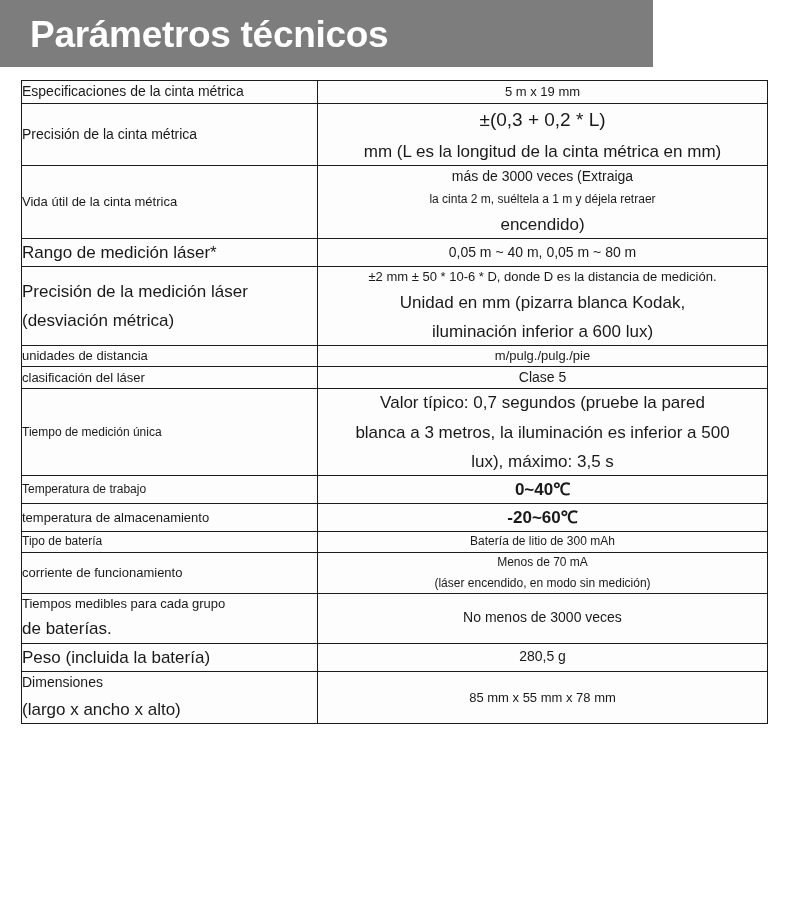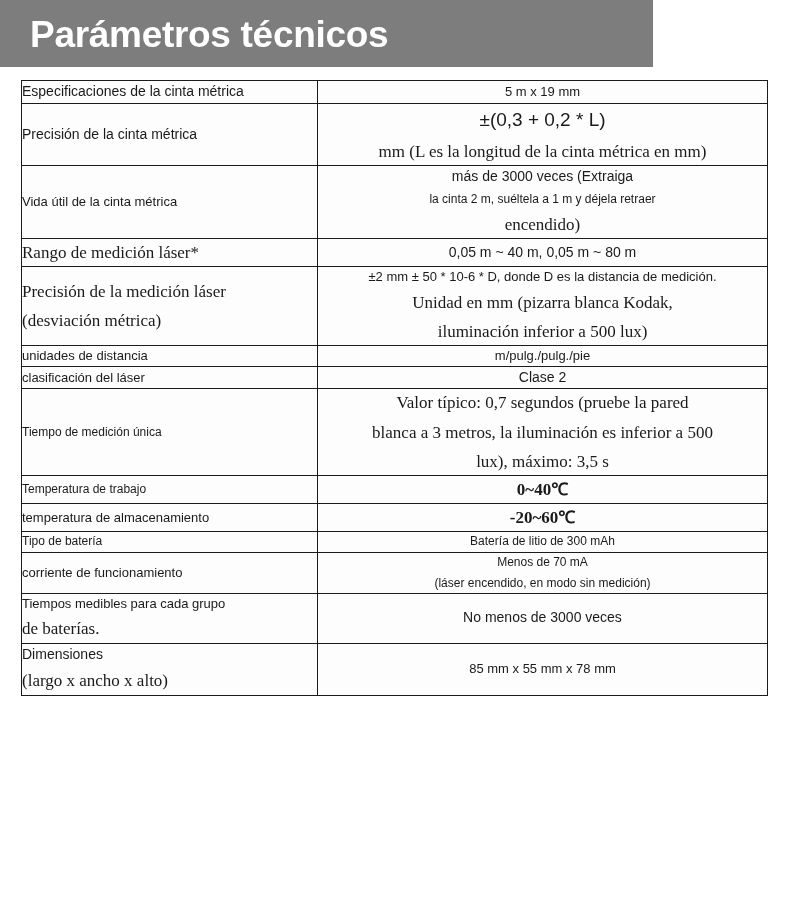--- a/index.html
+++ b/index.html
@@ -61,21 +61,21 @@
   .value-cell {
     padding: 4px 8px;
     text-align: center;
   }
 
   
   .t-xs   { font-size: 13px;  line-height: 1.5; }
   .t-sm   { font-size: 13px; line-height: 1.5; }
   .t-md   { font-size: 14px;  line-height: 1.55; }
   .t-lg   { font-size: 12px; line-height: 1.6; }
-  .t-xl   { font-size: 17px;  line-height: 1.6; font-family: Liberation Serif, serif; }
+  .t-xl   { font-size: 17px;  line-height: 1.6; }
   .t-xxl  { font-size: 19px;  line-height: 1.7; }
   .bold   { font-weight: bold; }
 
   .line { display: block; }
   .line + .line { margin-top: 2px; }
 </style>
 </head>
 <body>
 
 <div class="header-band">
@@ -129,40 +129,40 @@
     </tr>
 
     <tr>
       <td class="label-cell">
         <span class="line t-xl">Precisión de la medición láser</span>
         <span class="line t-xl">(desviación métrica)</span>
       </td>
       <td class="value-cell">
         <span class="line t-sm">±2 mm ± 50 * 10-6 * D, donde D es la distancia de medición.</span>
         <span class="line t-xl">Unidad en mm (pizarra blanca Kodak,</span>
-        <span class="line t-xl">iluminación inferior a 500 lux)</span>
+        <span class="line t-xl">iluminación inferior a 600 lux)</span>
       </td>
     </tr>
 
     <tr>
       <td class="label-cell">
         <span class="line t-sm">unidades de distancia</span>
       </td>
       <td class="value-cell">
         <span class="line t-xs">m/pulg./pulg./pie</span>
       </td>
     </tr>
 
 
     <tr>
       <td class="label-cell">
         <span class="line t-xs">clasificación del láser</span>
       </td>
       <td class="value-cell">
-        <span class="line t-md">Clase 2</span>
+        <span class="line t-md">Clase 5</span>
       </td>
     </tr>
 
     <tr>
       <td class="label-cell">
         <span class="line t-lg">Tiempo de medición única</span>
       </td>
       <td class="value-cell">
         <span class="line t-xl">Valor típico: 0,7 segundos (pruebe la pared</span>
         <span class="line t-xl">blanca a 3 metros, la iluminación es inferior a 500</span>
@@ -210,20 +210,28 @@
     <tr>
       <td class="label-cell">
         <span class="line t-sm">Tiempos medibles para cada grupo</span>
         <span class="line t-xl">de baterías.</span>
       </td>
       <td class="value-cell">
         <span class="line t-md">No menos de 3000 veces</span>
       </td>
     </tr>
 
+    <tr>
+      <td class="label-cell">
+        <span class="line t-xl">Peso (incluida la batería)</span>
+      </td>
+      <td class="value-cell">
+        <span class="line t-md">280,5 g</span>
+      </td>
+    </tr>
 
     <tr>
       <td class="label-cell">
         <span class="line t-md">Dimensiones</span>
         <span class="line t-xl"> (largo x ancho x alto)</span>
       </td>
       <td class="value-cell">
         <span class="line t-sm">85 mm x 55 mm x 78 mm</span>
       </td>
     </tr>

